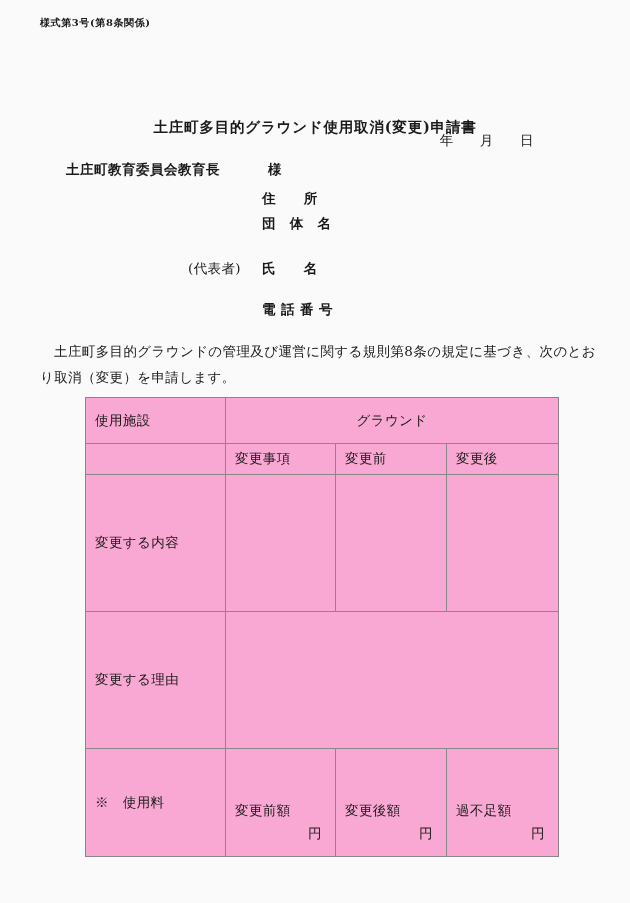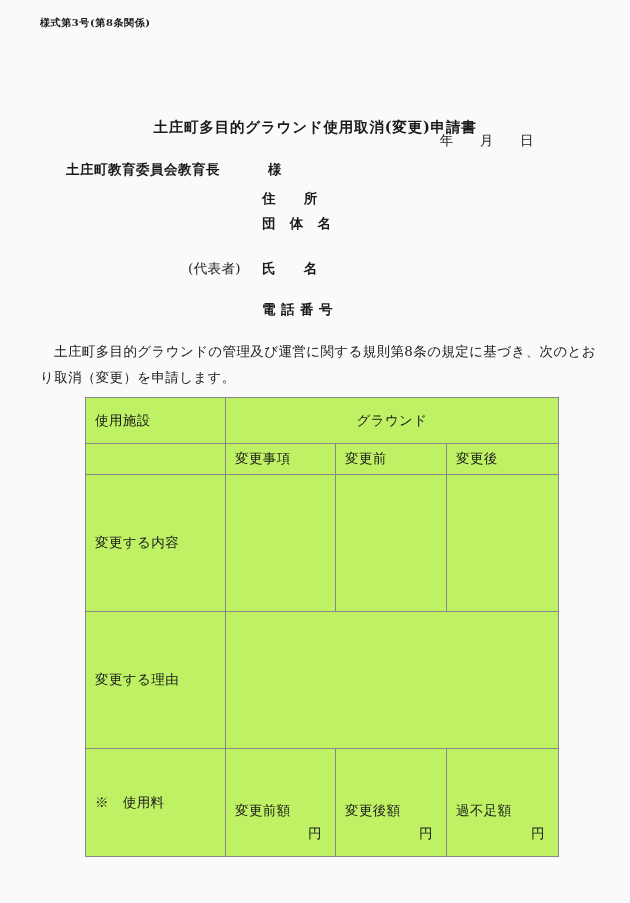--- a/index.html
+++ b/index.html
@@ -125,21 +125,21 @@
     width: 473px;
     border-collapse: collapse;
     table-layout: fixed;
   }
   .form-table td {
     border: 1px solid #888888;
     font-size: 13.5px;
     letter-spacing: 0.4px;
     padding: 0;
     vertical-align: middle;
-    background: #bef264;
+    background: #f9a8d4;
   }
   .cell-pad {
     padding: 6px 9px;
     box-sizing: border-box;
     height: 100%;
   }
   .top-label {
     vertical-align: top;
   }
   .top-label .cell-pad { padding-top: 6px; }

